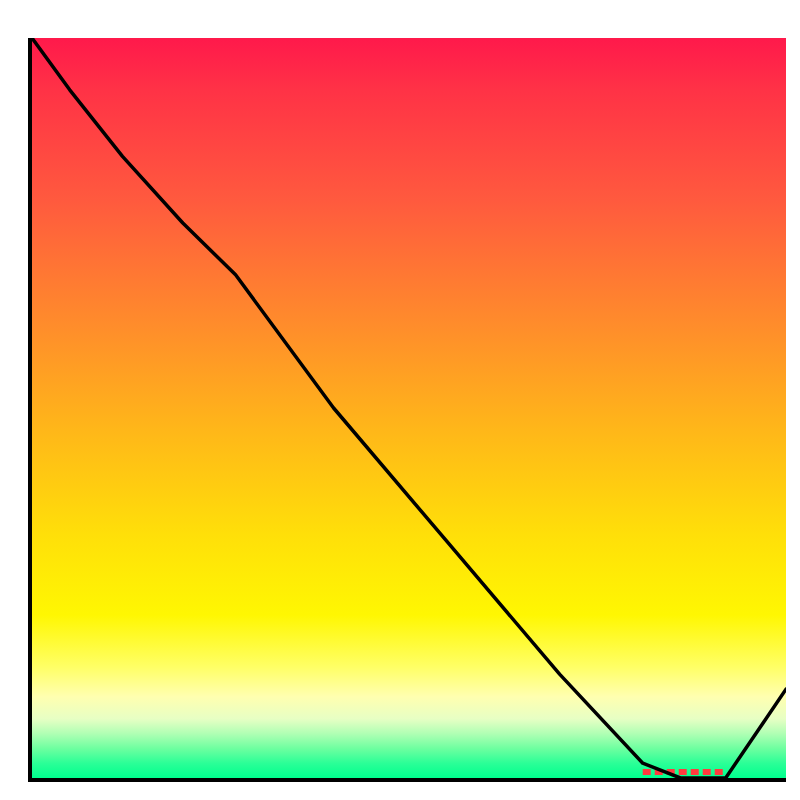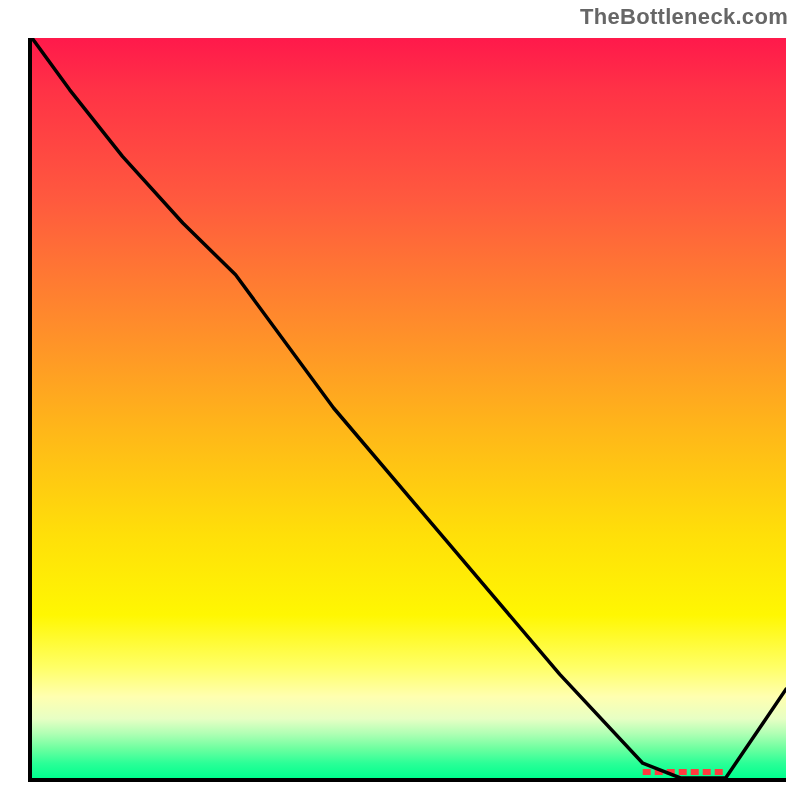--- a/index.html
+++ b/index.html
@@ -86,21 +86,20 @@
     fill: none;
     stroke-linejoin: round;
     stroke-linecap: round;
   }
 </style>
 </head>
 <body>
 
 <div class="frame">
 
-  <div class="source-label">TheBottleneck.com</div>
 
   <div class="plot-area">
 
     <div class="gradient-fill"></div>
 
     <svg class="curve-layer" viewBox="0 0 100 100" preserveAspectRatio="none">
 
       <line class="bottom-dash" x1="81" y1="99.2" x2="92" y2="99.2" id="dash-seg" vector-effect="non-scaling-stroke"></line>
 
       <path class="main-curve" id="curve-path" d="M0.00 0.00 L5.00 7.00 L12.00 16.00 L20.00 25.00 L27.00 32.00 L40.00 50.00 L55.00 68.00 L70.00 86.00 L81.00 98.00 L86.00 100.00 L92.00 100.00 L100.00 88.00" vector-effect="non-scaling-stroke"></path>

